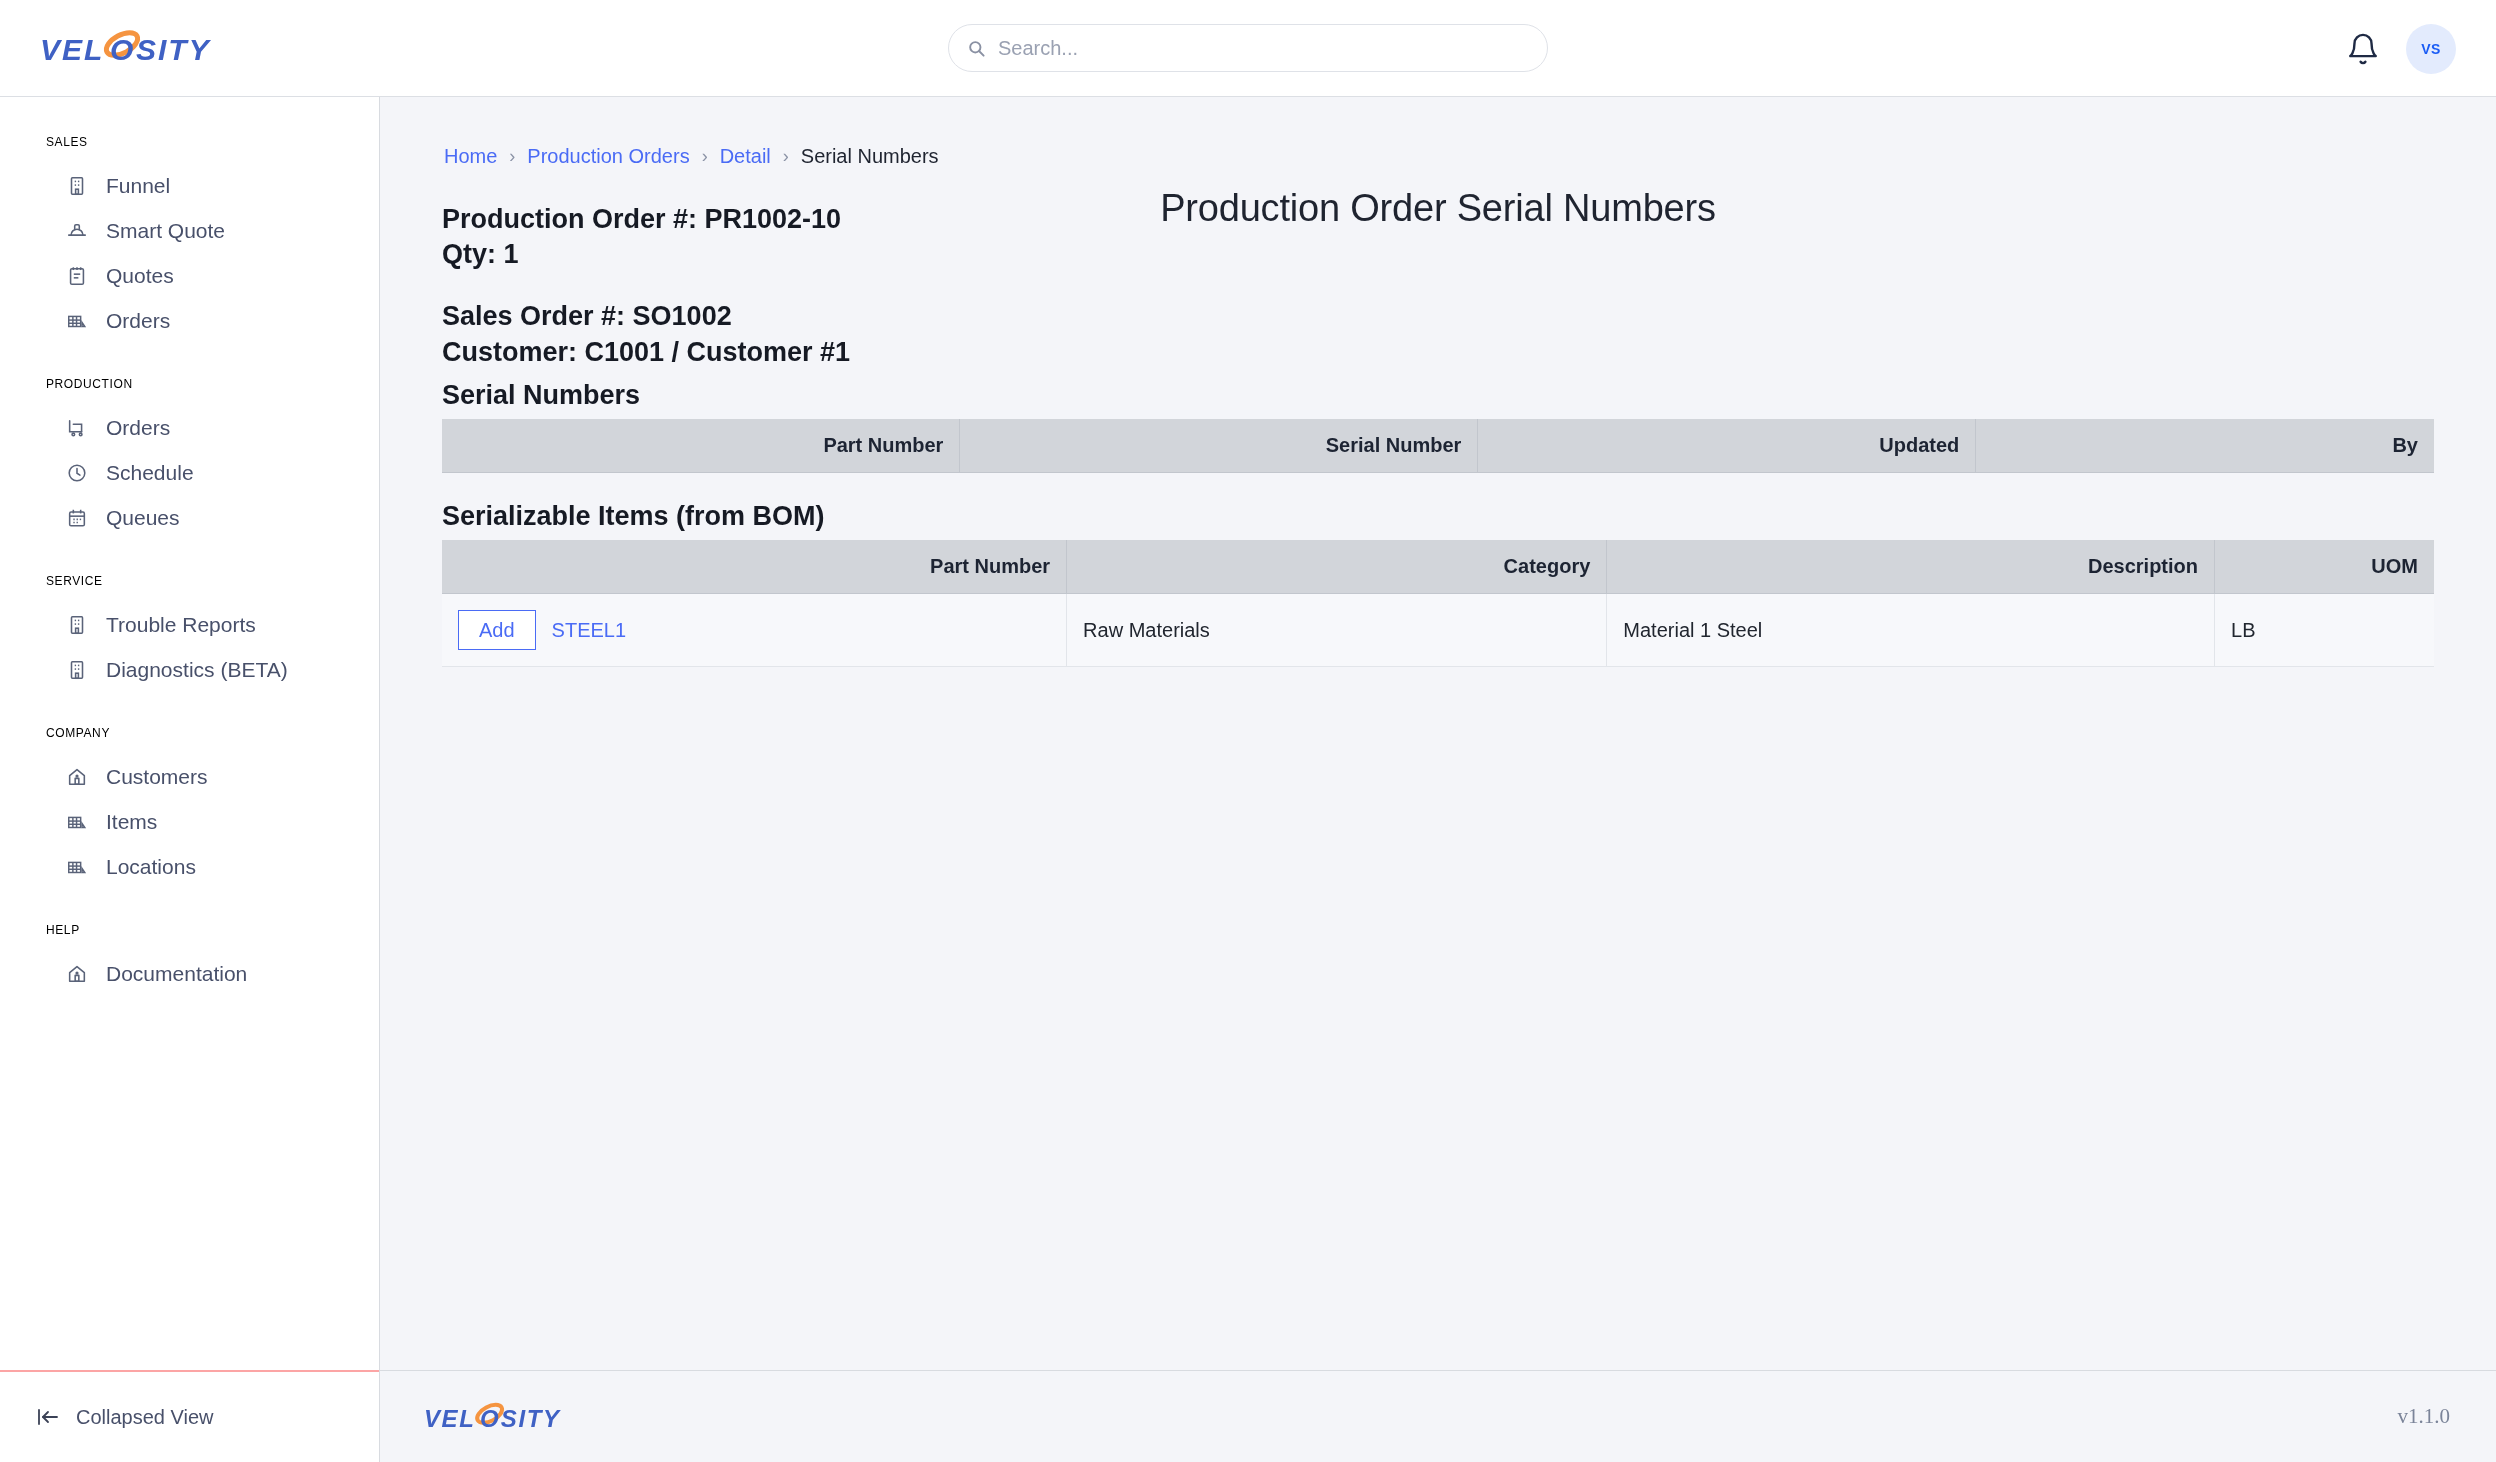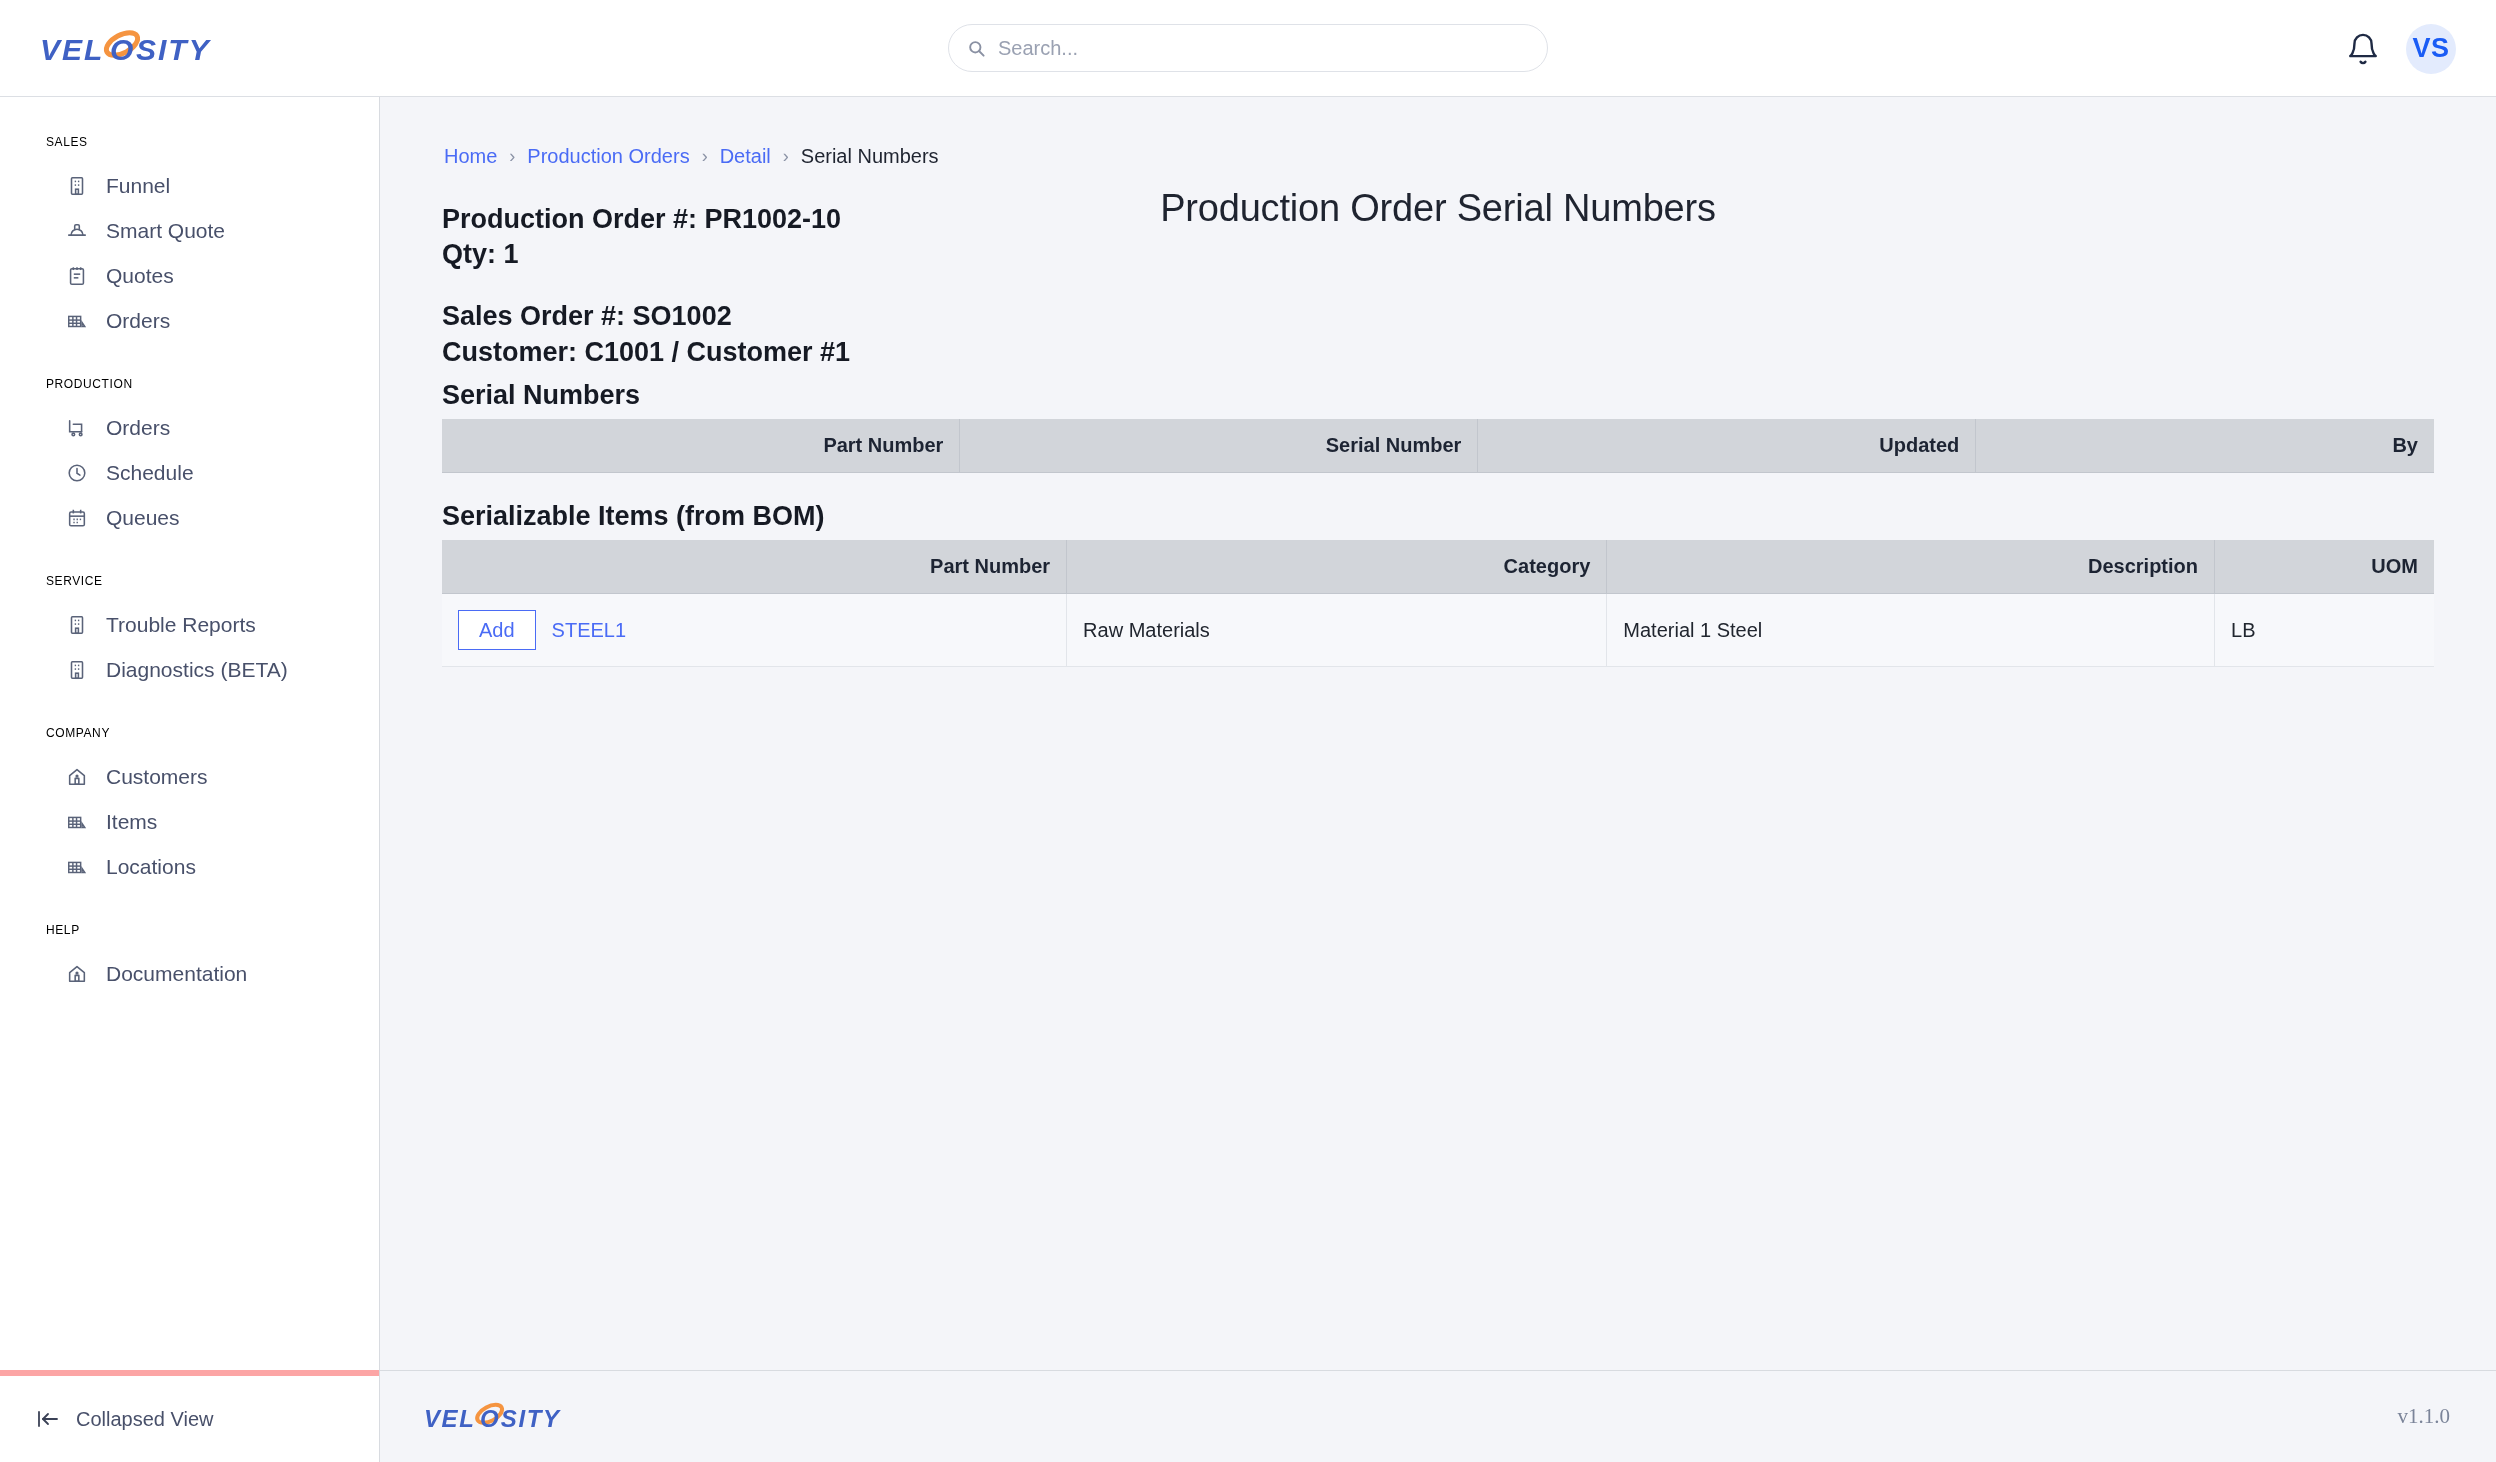--- a/index.html
+++ b/index.html
@@ -45,21 +45,21 @@
 
   .topbar-right {
     position: absolute; right: 40px; top: 0; height: 97px;
     display: flex; align-items: center; gap: 26px;
   }
   .bell { width: 34px; height: 34px; cursor: pointer; }
   .avatar {
     width: 50px; height: 50px; border-radius: 50%;
     background: #e3ebfd; color: #1a5cf5;
     display: flex; align-items: center; justify-content: center;
-    font-size: 27px; font-weight: bold; letter-spacing: 0.5px;
+    font-size: 14px; font-weight: bold; letter-spacing: 0.5px;
     cursor: pointer;
     text-align: right;
   }
 
   
   .body { flex: 1; display: flex; min-height: 0; }
 
   
   .sidebar {
     width: 380px; min-width: 380px;
@@ -78,21 +78,21 @@
     display: flex; align-items: center; gap: 18px;
     height: 45px; padding-left: 66px;
     color: #48506a; font-size: 21px;
     cursor: pointer;
   }
   .nav-item .ico { width: 22px; height: 22px; flex: none; display: block; }
   .nav-item .lbl { white-space: nowrap; }
 
   .sidebar-footer {
     height: 92px; min-height: 92px;
-    border-top: 6px solid #fca5a5;
+    border-top: 2px solid #fca5a5;
     display: flex; align-items: center; gap: 16px;
     padding-left: 36px;
     color: #48506a; font-size: 20px; cursor: pointer;
   }
   .sidebar-footer .collapse-ico { width: 24px; height: 20px; flex: none; }
 
   
   .main-col { flex: 1; display: flex; flex-direction: column; min-width: 0; background: #f4f5f9; }
   .main {
     flex: 1; min-height: 0; padding: 48px 62px 0 62px; overflow: hidden;

